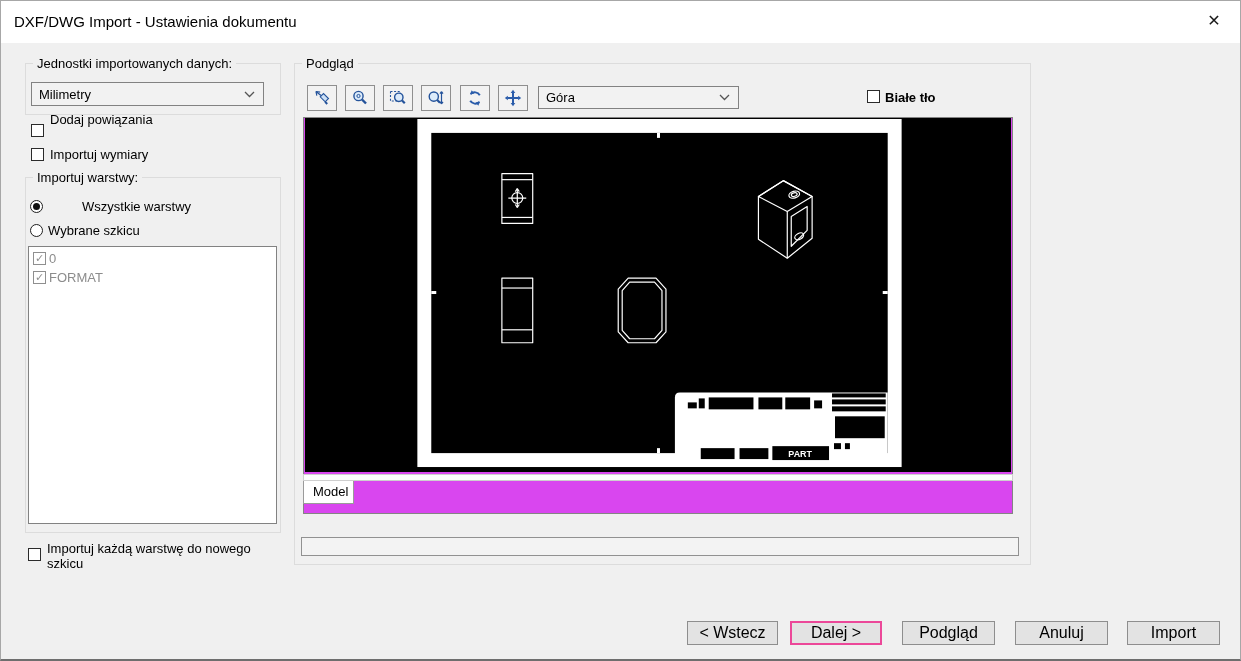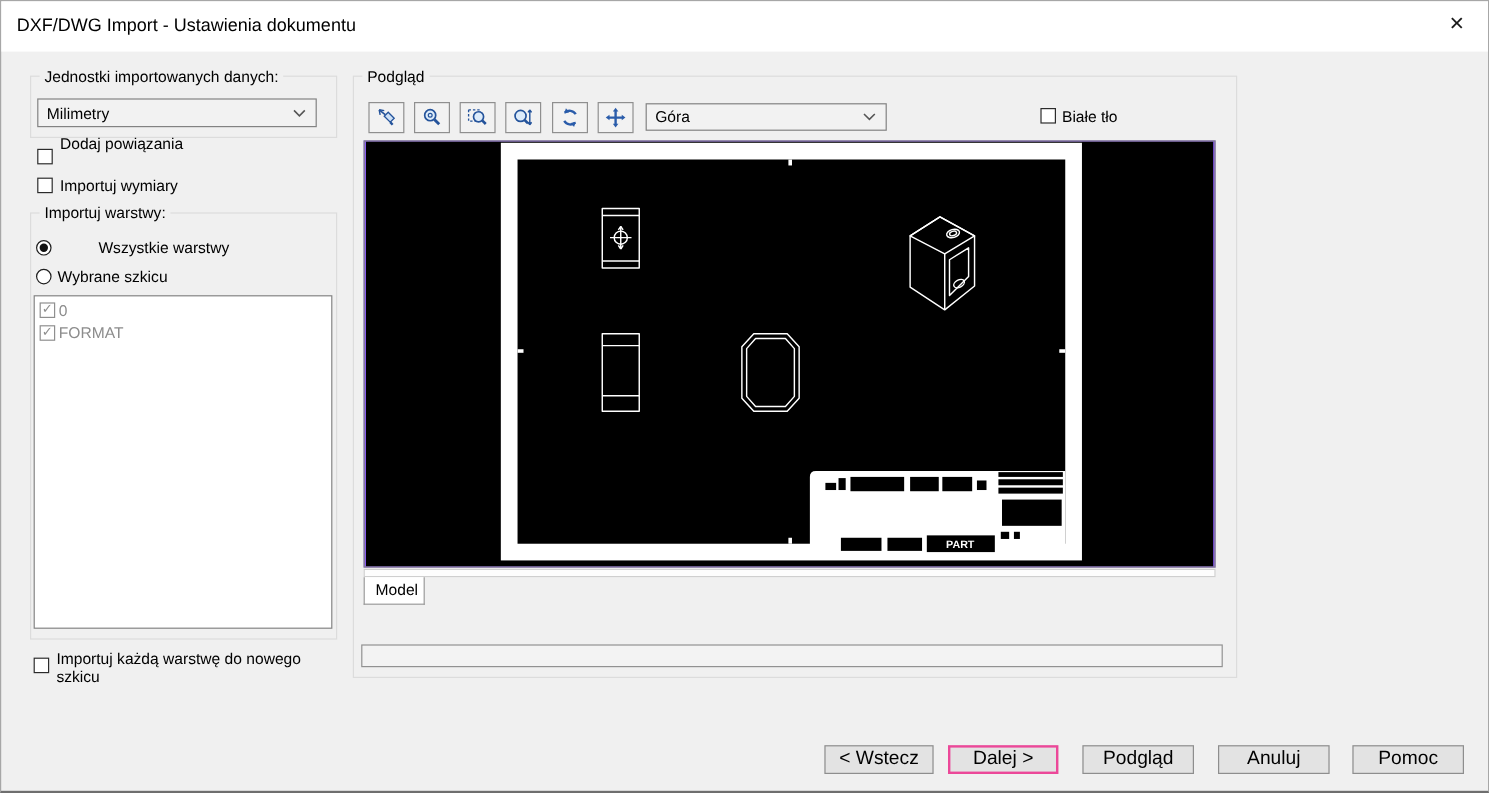--- a/index.html
+++ b/index.html
@@ -29,21 +29,21 @@
   .listbox { position:absolute; left:27px; top:245px; width:249px; height:278px; background:#fff;
     border:1px solid #828282; padding:2px 1px; overflow:hidden; }
   .list-item { display:flex; align-items:center; height:19px; }
   .lcb { width:13px; height:13px; border:1px solid #8f8f8f; background:#fff; margin:0 2px 0 3px;
     font-size:11px; line-height:11px; text-align:center; color:#8f8f8f; }
   .lname { color:#8c8c8c; padding-left:1px; }
 
   .tbtn { position:absolute; top:84px; width:30px; height:26px; background:#f2f2f2; border:1px solid #8f8f8f;
     display:flex; align-items:center; justify-content:center; cursor:pointer; }
 
-  .preview-box { position:absolute; left:302px; top:116px; width:710px; height:356px; background:#8b5cf6;
+  .preview-box { position:absolute; left:302px; top:116px; width:710px; height:397px; background:#d946ef;
     border:1px solid #848484; }
   .preview-box svg { display:block; width:708px; height:354px; }
   .hstrip { position:absolute; left:302px; top:473px; width:710px; height:7px; background:#fdfdfd; border:1px solid #cfcfcf; }
   .model-tab { position:absolute; left:302px; top:480px; width:51px; height:23px; background:#fff;
     border:1px solid #9a9a9a; border-top:none; padding-left:9px; line-height:21px; }
   .progress { position:absolute; left:300px; top:536px; width:718px; height:19px; background:#f3f3f3; border:1px solid #919191; }
 
   .btn { position:absolute; top:620px; height:24px; background:#e3e3e3; border:1px solid #8e8e8e;
     text-align:center; line-height:21px; font-size:16px; cursor:pointer; }
   .btn.default { border:2px solid #ec4899; line-height:19px; }
@@ -150,21 +150,21 @@
   </div>
 
   <div class="combo" style="left:537px; top:85px; width:201px; height:23px;">
     <span class="cval">Góra</span>
     <svg width="11" height="7" viewBox="0 0 11 7">
       <path d="M1 1 L5.5 5.5 L10 1" stroke="#555" stroke-width="1.3" fill="none"></path>
     </svg>
   </div>
 
   <span class="cbx" style="left:866px; top:89px;"></span>
-  <span class="lbl" style="left:884px; top:89px;">Białe tło</span>
+  <span class="lbl" style="left:884px; top:89px;font-weight:bold;">Białe tło</span>
 
   <div class="preview-box">
     <svg viewBox="0 0 710 356">
       <rect x="0" y="0" width="710" height="356" fill="#000"></rect>
 
       <rect x="113" y="1" width="487" height="350" fill="#fff"></rect>
       <rect x="127" y="15" width="459" height="322" fill="#000"></rect>
 
       <rect x="354" y="15" width="3" height="5" fill="#fff"></rect>
       <rect x="354" y="332" width="3" height="5" fill="#fff"></rect>
@@ -218,15 +218,15 @@
   </div>
 
   <div class="hstrip"></div>
   <div class="model-tab">Model</div>
   <div class="progress"></div>
 
   <div class="btn" style="left:686px; width:91px;">&lt; Wstecz</div>
   <div class="btn default" style="left:789px; width:92px;">Dalej &gt;</div>
   <div class="btn" style="left:901px; width:93px;">Podgląd</div>
   <div class="btn" style="left:1014px; width:93px;">Anuluj</div>
-  <div class="btn" style="left:1126px; width:93px;">Pomoc</div>
+  <div class="btn" style="left:1126px; width:93px;">Import</div>
 
 </div>
 
 </body></html>

